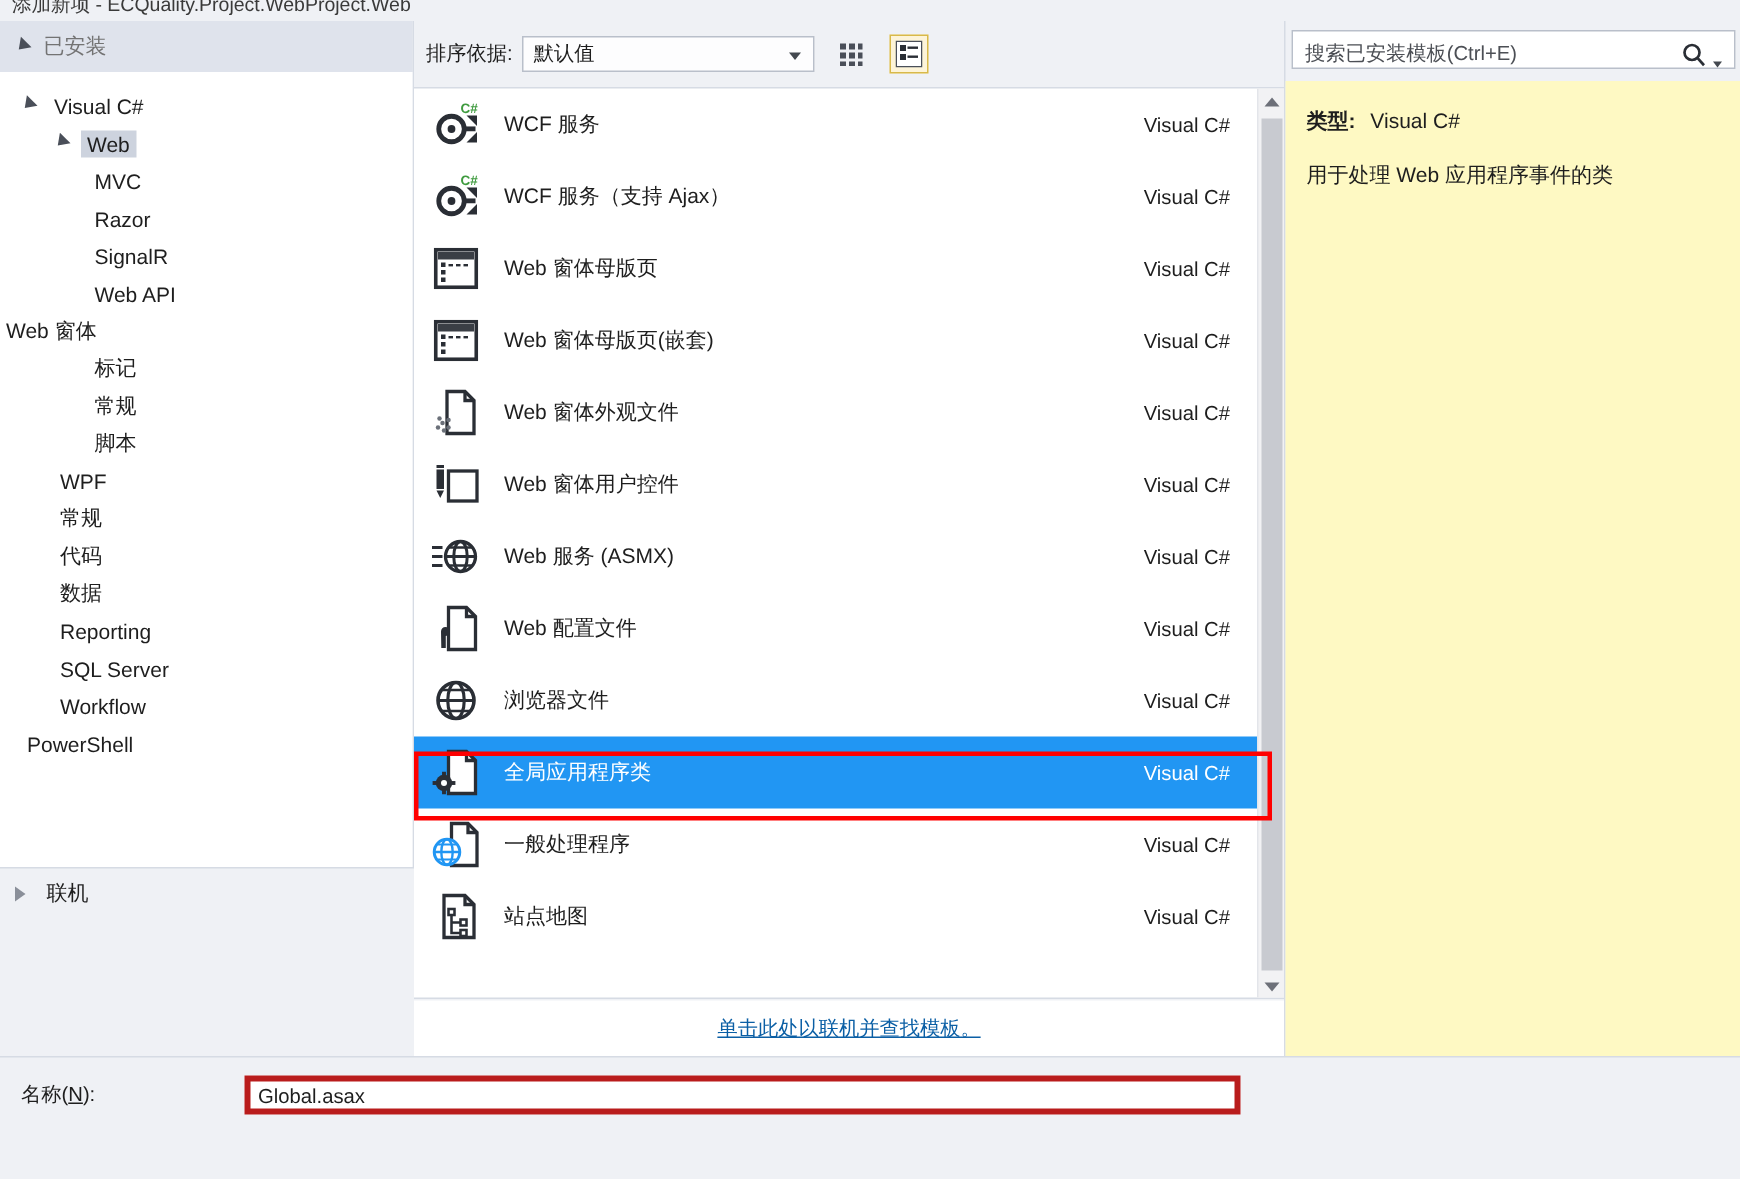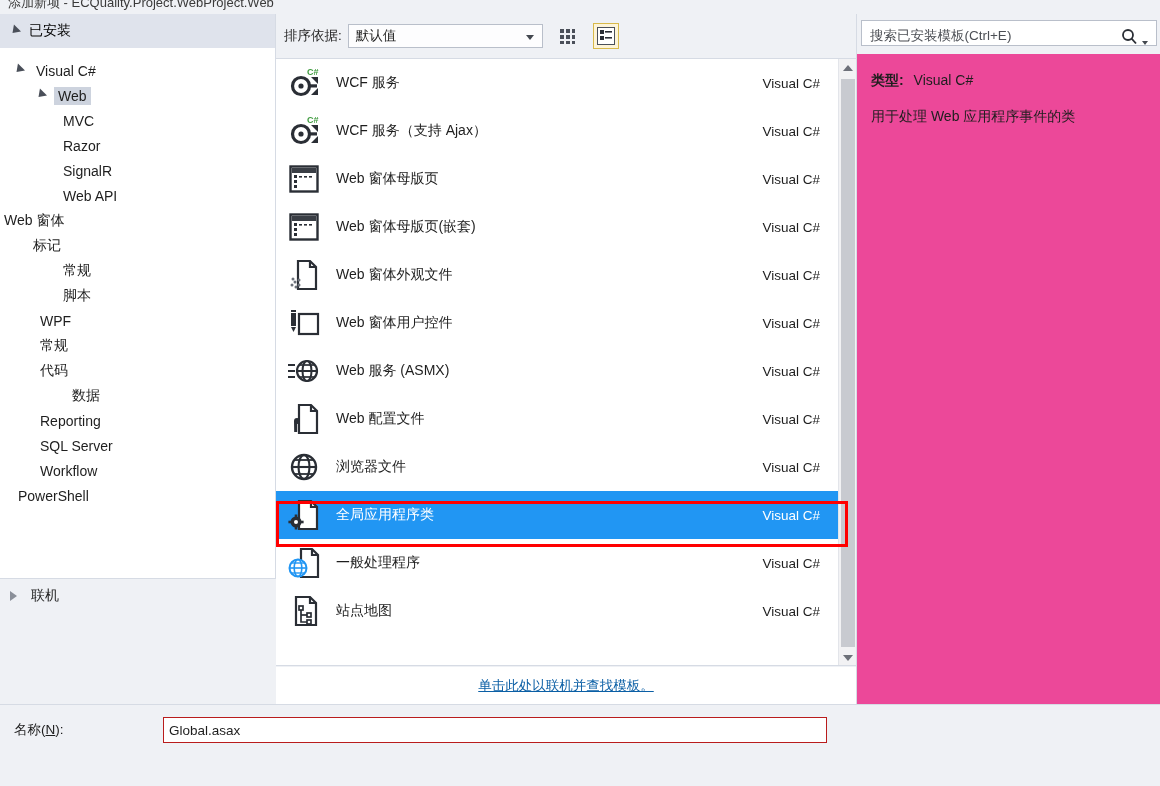--- a/index.html
+++ b/index.html
@@ -41,21 +41,21 @@
     width: 276px; height: 690px;
     background: #eff1f5;
     border-right: 1px solid #d6dbe4;
   }
   .tree-header {
     height: 34px;
     background: #dfe3ec;
     display: flex; align-items: center;
     padding-left: 10px;
     font-size: 14px;
-    color: #000000;
+    color: #737373;
   }
   .tree-header .tri { margin-right: 9px; }
   .tri {
     display: inline-block;
     width: 0; height: 0;
     border-style: solid;
   }
   .tri-open {
     border-width: 7px 5px 0 5px;
     border-color: #4a4f59 transparent transparent transparent;
@@ -265,21 +265,21 @@
     width: 0; height: 0;
     border-style: solid;
     border-width: 4px 3.5px 0 3.5px;
     border-color: #43484f transparent transparent transparent;
     margin-right: 8px;
   }
   .details {
     position: absolute;
     left: 0; top: 40px;
     width: 304px; height: 650px;
-    background: #ec4899;
+    background: #fef9c3;
     padding: 18px 14px 0 14px;
   }
   .det-type {
     font-size: 14px;
     margin-bottom: 16px;
     white-space: nowrap;
   }
   .det-type b { font-weight: bold; }
   .det-desc {
     font-size: 14px;
@@ -299,21 +299,21 @@
     position: absolute;
     left: 14px; top: 16px;
     font-size: 13.5px;
   }
   .name-label u { text-decoration: underline; }
   .name-input {
     position: absolute;
     left: 163px; top: 12px;
     width: 664px; height: 26px;
     background: #ffffff;
-    border: 1px solid #b91c1c;
+    border: 4px solid #b91c1c;
     display: flex; align-items: center;
     padding-left: 5px;
     font-size: 13.5px;
     color: #1e1e1e;
   }
 </style>
 </head>
 <body>
 
 <div id="dialog">
@@ -346,39 +346,39 @@
       </div>
       <div class="tree-row" style="padding-left:59px;">
         <span class="lbl">SignalR</span>
       </div>
       <div class="tree-row" style="padding-left:59px;">
         <span class="lbl">Web API</span>
       </div>
       <div class="tree-row" style="">
         <span class="lbl">Web 窗体</span>
       </div>
-      <div class="tree-row" style="padding-left:29px;">
+      <div class="tree-row" style="padding-left:59px;">
         <span class="lbl">标记</span>
       </div>
       <div class="tree-row" style="padding-left:59px;">
         <span class="lbl">常规</span>
       </div>
       <div class="tree-row" style="padding-left:59px;">
         <span class="lbl">脚本</span>
       </div>
       <div class="tree-row" style="padding-left:36px;">
         <span class="lbl">WPF</span>
       </div>
       <div class="tree-row" style="padding-left:36px;">
         <span class="lbl">常规</span>
       </div>
       <div class="tree-row" style="padding-left:36px;">
         <span class="lbl">代码</span>
       </div>
-      <div class="tree-row" style="padding-left:36px;margin-left:32px;">
+      <div class="tree-row" style="padding-left:36px;">
         <span class="lbl">数据</span>
       </div>
       <div class="tree-row" style="padding-left:36px;">
         <span class="lbl">Reporting</span>
       </div>
       <div class="tree-row" style="padding-left:36px;">
         <span class="lbl">SQL Server</span>
       </div>
       <div class="tree-row" style="padding-left:36px;">
         <span class="lbl">Workflow</span>

